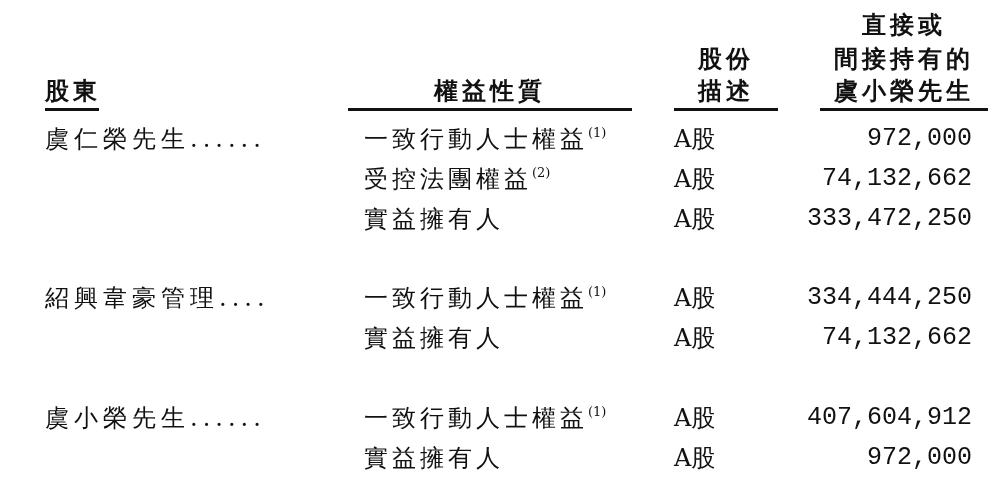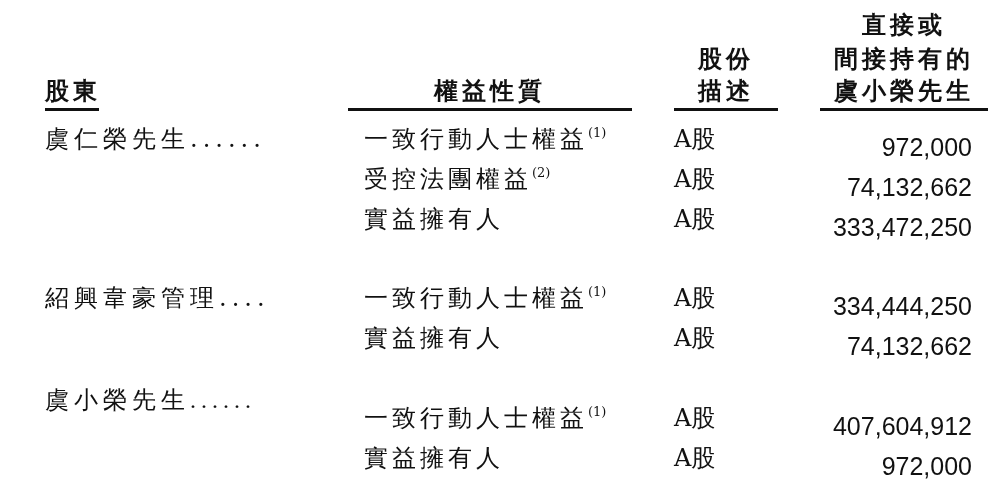--- a/index.html
+++ b/index.html
@@ -11,21 +11,21 @@
   .hdr {
     position:absolute; font-weight:bold; font-size:24px; line-height:30px;
     letter-spacing:4px; text-align:center; white-space:nowrap;
   }
   .rule { position:absolute; height:3px; background:#111111; top:108px; }
   .cell { position:absolute; font-size:24px; line-height:40px; white-space:nowrap; }
   .name { left:45px; letter-spacing:5px; }
   .nature { left:364px; letter-spacing:4px; }
   .nature sup { font-size:13px; letter-spacing:0; vertical-align:10px; line-height:0; }
   .cls { left:674px; }
-  .num { right:28px; text-align:right; font-family:Liberation Sans, sans-serif; font-size:25px;margin-top:8px; }
+  .num { right:28px; text-align:right; font-family:Liberation Mono, monospace; font-size:25px; }
 </style>
 </head>
 <body>
 
 <div class="hdr" style="left:45px;top:76px;">股東</div>
 <div class="rule" style="left:45px;width:54px;"></div>
 
 <div class="hdr" style="left:348px;width:284px;top:76px;">權益性質</div>
 <div class="rule" style="left:348px;width:284px;"></div>
 
@@ -65,21 +65,21 @@
     <div class="cell num" style="top:278px;">334,444,250</div>
   </div>
   <div>
     <div class="cell nature" style="top:318px;"><span>實益擁有人</span></div>
     <div class="cell cls" style="top:318px;">A股</div>
     <div class="cell num" style="top:318px;">74,132,662</div>
   </div>
 </div>
 
 <div>
-  <div class="cell name" style="top:380px;font-family:Liberation Serif, serif;">虞小榮先生......</div>
+  <div class="cell name" style="top:398px;">虞小榮先生......</div>
   <div>
     <div class="cell nature" style="top:398px;"><span>一致行動人士權益</span><sup>(1)</sup></div>
     <div class="cell cls" style="top:398px;">A股</div>
     <div class="cell num" style="top:398px;">407,604,912</div>
   </div>
   <div>
     <div class="cell nature" style="top:438px;"><span>實益擁有人</span></div>
     <div class="cell cls" style="top:438px;">A股</div>
     <div class="cell num" style="top:438px;">972,000</div>
   </div>

